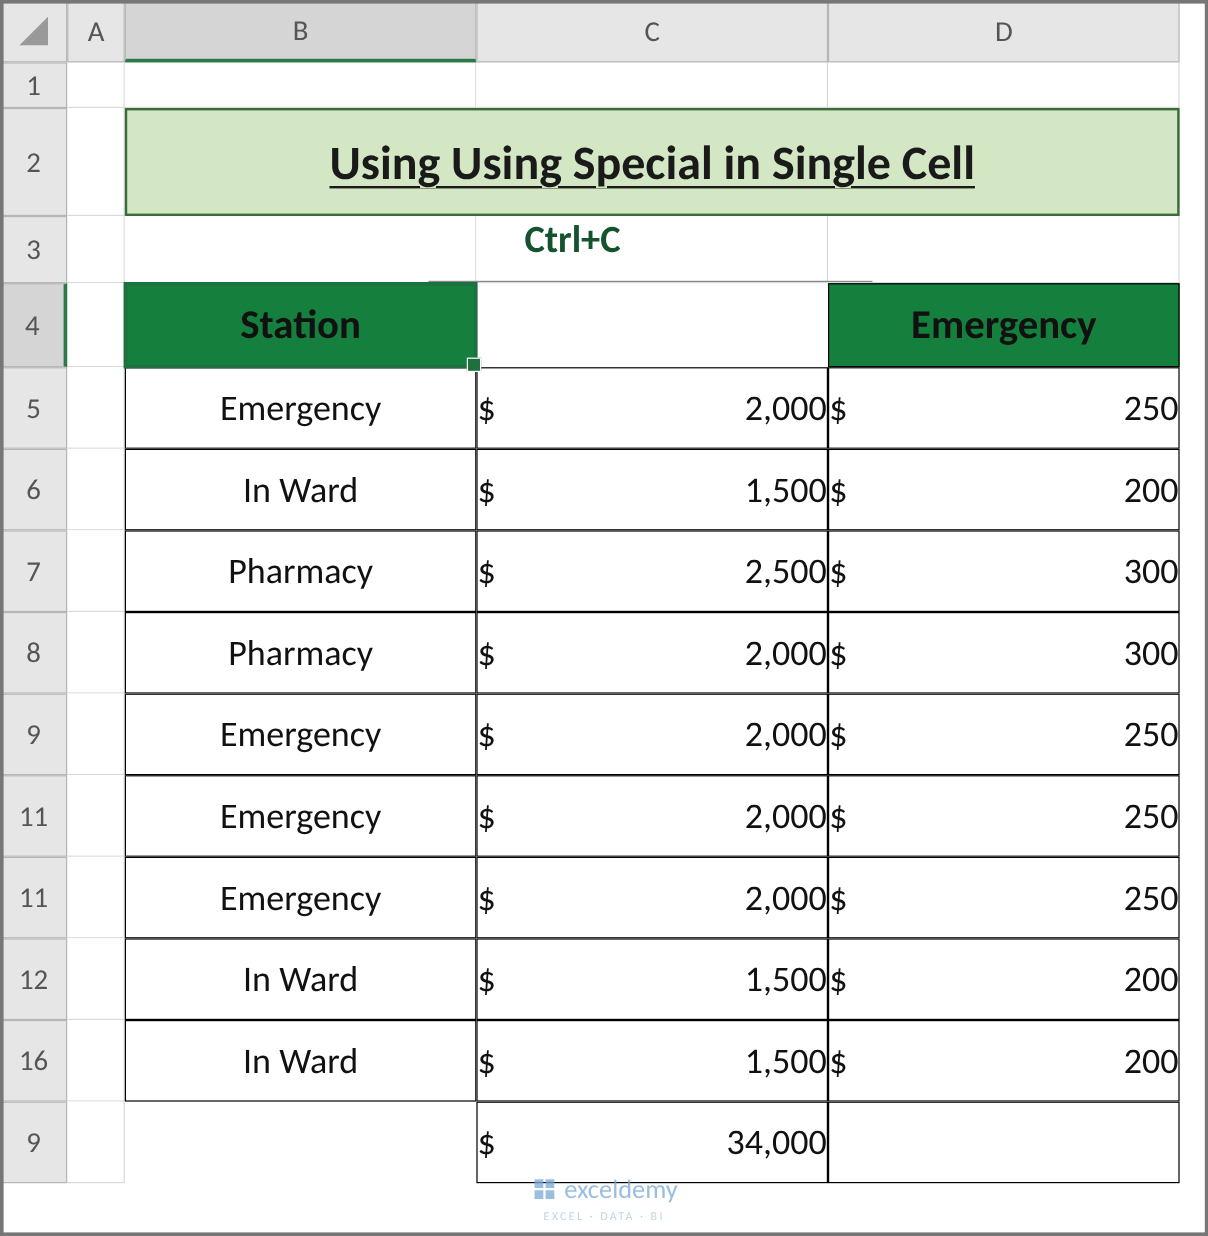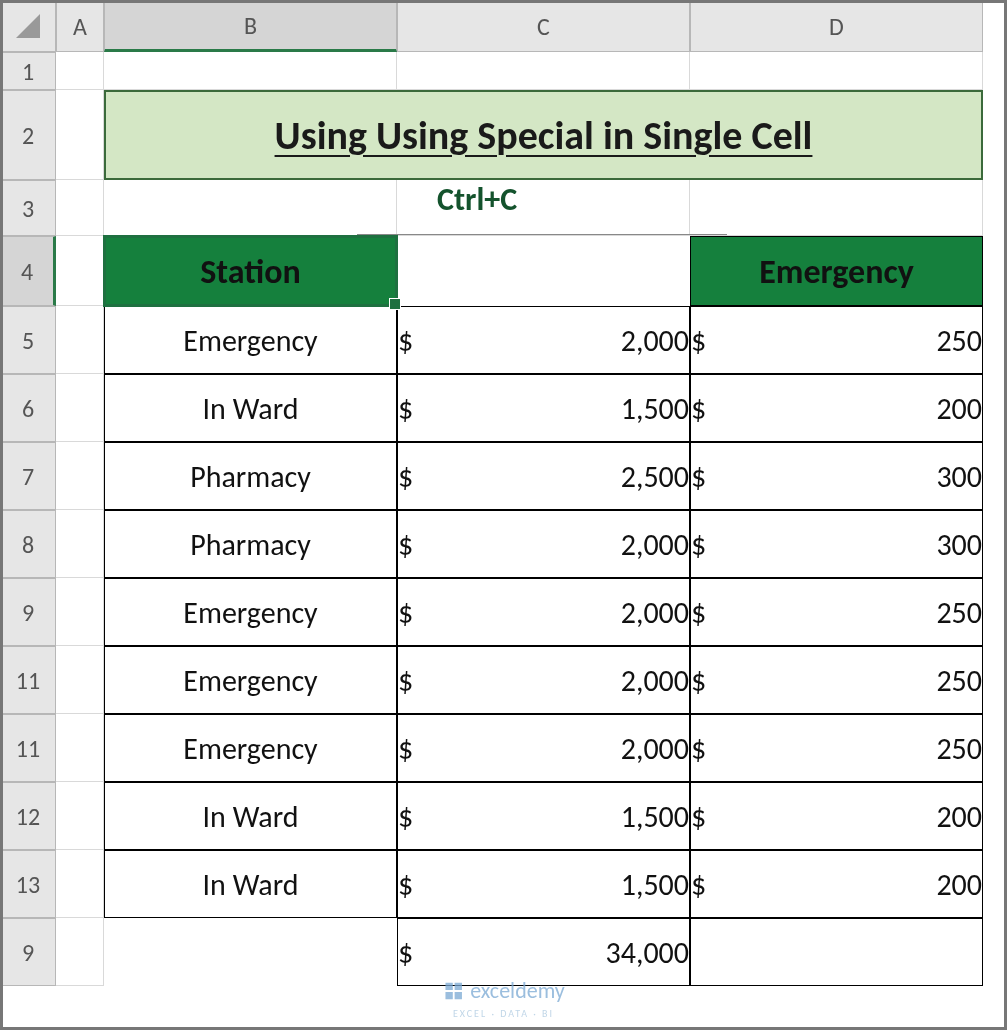--- a/index.html
+++ b/index.html
@@ -179,21 +179,21 @@
   <div class="rowhdr" style="grid-column:1;grid-row:4;">3</div>
   <div class="rowhdr active" style="grid-column:1;grid-row:5;">4</div>
   <div class="rowhdr" style="grid-column:1;grid-row:6;">5</div>
   <div class="rowhdr" style="grid-column:1;grid-row:7;">6</div>
   <div class="rowhdr" style="grid-column:1;grid-row:8;">7</div>
   <div class="rowhdr" style="grid-column:1;grid-row:9;">8</div>
   <div class="rowhdr" style="grid-column:1;grid-row:10;">9</div>
   <div class="rowhdr" style="grid-column:1;grid-row:11;">11</div>
   <div class="rowhdr" style="grid-column:1;grid-row:12;">11</div>
   <div class="rowhdr" style="grid-column:1;grid-row:13;">12</div>
-  <div class="rowhdr" style="grid-column:1;grid-row:14;">13</div>
+  <div class="rowhdr" style="grid-column:1;grid-row:14;">16</div>
   <div class="rowhdr" style="grid-column:1;grid-row:15;">9</div>
 
   <div class="cell" style="grid-column:2;grid-row:2;"></div>
   <div class="cell" style="grid-column:2;grid-row:3;"></div>
   <div class="cell" style="grid-column:2;grid-row:4;"></div>
   <div class="cell" style="grid-column:2;grid-row:5;"></div>
   <div class="cell" style="grid-column:2;grid-row:6;"></div>
   <div class="cell" style="grid-column:2;grid-row:7;"></div>
   <div class="cell" style="grid-column:2;grid-row:8;"></div>
   <div class="cell" style="grid-column:2;grid-row:9;"></div>

